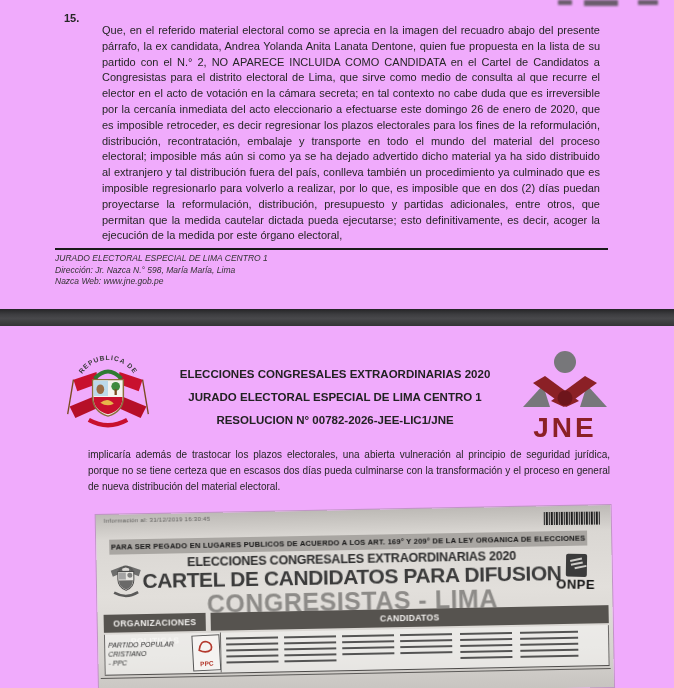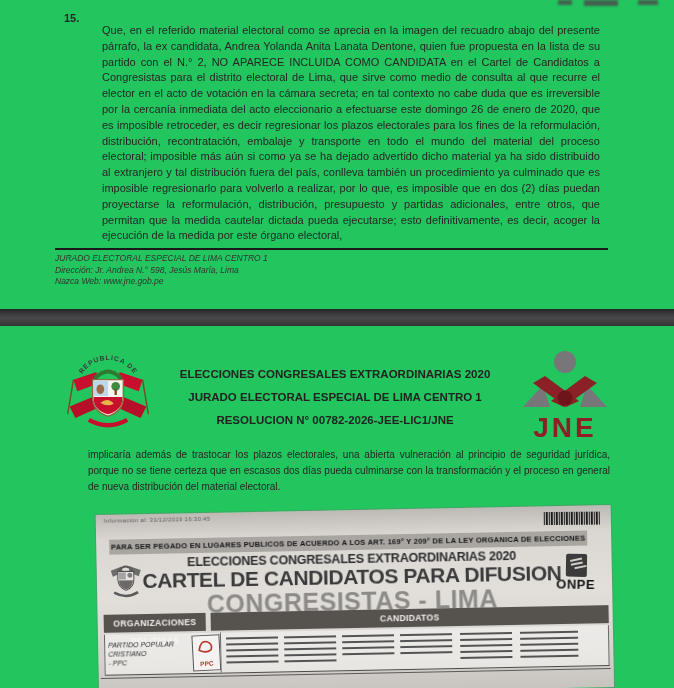--- a/index.html
+++ b/index.html
@@ -1,18 +1,18 @@
 <!DOCTYPE html>
 <html><head>
 <meta charset="utf-8">
 <style>
   html,body{margin:0;padding:0;}
   body{width:674px;height:688px;overflow:hidden;background:#ffffff;
        font-family:"Liberation Sans", sans-serif;color:#262626;}
-  .page{position:relative;width:674px;height:688px;background:#22c55e;}
+  .page{position:relative;width:674px;height:688px;background:#f0abfc;}
 
   
   .artifact{position:absolute;background:#4a4a4a;filter:blur(1.2px);opacity:.8;}
   .a1{left:558px;top:0;width:14px;height:5px;}
   .a2{left:584px;top:0;width:34px;height:6px;}
   .a3{left:638px;top:0;width:20px;height:5px;}
 
   
   .para15{position:absolute;left:64px;top:11px;width:548px;display:flex;}
   .para15 .num{font-weight:bold;font-size:11px;line-height:15.8px;width:26px;flex:0 0 26px;}
@@ -90,21 +90,21 @@
   <div class="artifact a3"></div>
 
   <section class="para15">
     <span class="num">15.</span>
     <p>Que, en el referido material electoral como se aprecia en la imagen del recuadro abajo del presente párrafo, la ex candidata, Andrea Yolanda Anita Lanata Dentone, quien fue propuesta en la lista de su partido con el N.° 2, NO APARECE INCLUIDA COMO CANDIDATA en el Cartel de Candidatos a Congresistas para el distrito electoral de Lima, que sirve como medio de consulta al que recurre el elector en el acto de votación en la cámara secreta; en tal contexto no cabe duda que es irreversible por la cercanía inmediata del acto eleccionario a efectuarse este domingo 26 de enero de 2020, que es imposible retroceder, es decir regresionar los plazos electorales para los fines de la reformulación, distribución, recontratación, embalaje y transporte en todo el mundo del material del proceso electoral; imposible más aún si como ya se ha dejado advertido dicho material ya ha sido distribuido al extranjero y tal distribución fuera del país, conlleva también un procedimiento ya culminado que es imposible regresionarlo para volverlo a realizar, por lo que, es imposible que en dos (2) días puedan proyectarse la reformulación, distribución, presupuesto y partidas adicionales, entre otros, que permitan que la medida cautelar dictada pueda ejecutarse; esto definitivamente, es decir, acoger la ejecución de la medida por este órgano electoral,</p>
   </section>
 
   <div class="footer-rule"></div>
   <div class="footer-text">
     <div>JURADO ELECTORAL ESPECIAL DE LIMA CENTRO 1</div>
-    <div>Dirección: Jr. Andrea N.° 598, Jesús María, Lima</div>
+    <div>Dirección: Jr. Nazca N.° 598, María María, Lima</div>
     <div>Nazca Web: www.jne.gob.pe</div>
   </div>
 
   <div class="page-divider"></div>
 
   <header class="res-header">
     <svg class="coat" viewBox="0 0 100 100">
       <defs>
           <path id="arc" d="M 22,30 A 32 32 0 0 1 78,30"></path>
         </defs>

